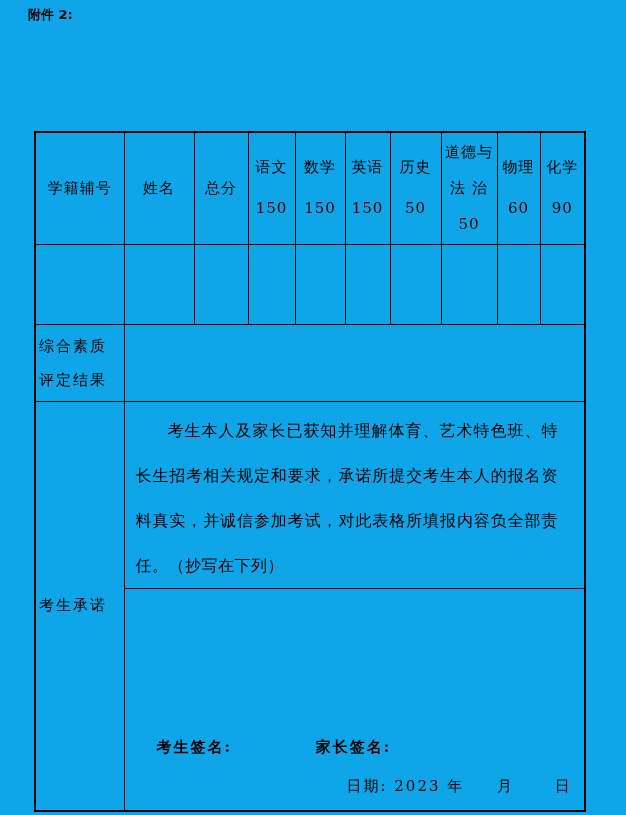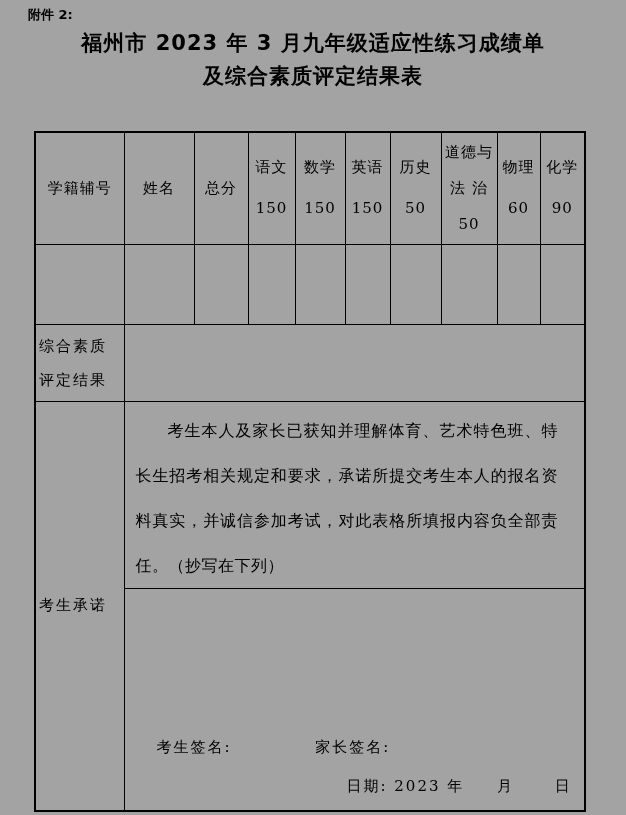--- a/index.html
+++ b/index.html
@@ -1,21 +1,21 @@
 <!DOCTYPE html>
 <html><head>
 <meta charset="utf-8">
 <style>
   * { box-sizing: border-box; }
   html, body { margin: 0; padding: 0; background: #ffffff; }
   .page {
     position: relative;
     width: 626px;
     height: 815px;
-    background: #a3a3a3;
+    background: #0ea5e9;
     color: #000000;
     font-family: "DejaVu Serif", "Liberation Serif", serif;
     overflow: hidden;
   }
   .attachment {
     position: absolute;
     left: 28px;
     top: 6px;
     font-family: "DejaVu Sans", "Liberation Sans", sans-serif;
     font-weight: bold;
@@ -78,37 +78,33 @@
     padding: 6px 26px 0 11px;
     text-indent: 2em;
     font-size: 16px;
     line-height: 45px;
     text-align: justify;
     letter-spacing: 0.5px;
   }
   td.sign-cell { vertical-align: bottom; text-align: left; }
   .copy-area { min-height: 120px; }
   .sign-line { margin: 0 0 20px 32px; line-height: 19px; font-size: 15px; }
-  .sign-line .sign-label { letter-spacing: 2px; }
+  .sign-line .sign-label { letter-spacing: 2px; font-weight: bold; }
   .sign-line .parent { margin-left: 78px; }
   .date-line { margin: 0 0 14px 222px; line-height: 19px; font-size: 15px; letter-spacing: 2px; }
   .date-line .month { margin-left: 26px; }
   .date-line .day { margin-left: 34px; }
 </style>
 </head>
 <body>
 
 <div class="page">
 
   <div class="attachment">附件 2:</div>
 
-  <h1 class="title">
-    <span>福州市 2023 年 3 月九年级适应性练习成绩单</span><br>
-    <span>及综合素质评定结果表</span>
-  </h1>
 
 
   <table class="form-table">
     <colgroup>
       <col style="width:89px">
       <col style="width:70px">
       <col style="width:54px">
       <col style="width:47px">
       <col style="width:50px">
       <col style="width:45px">

